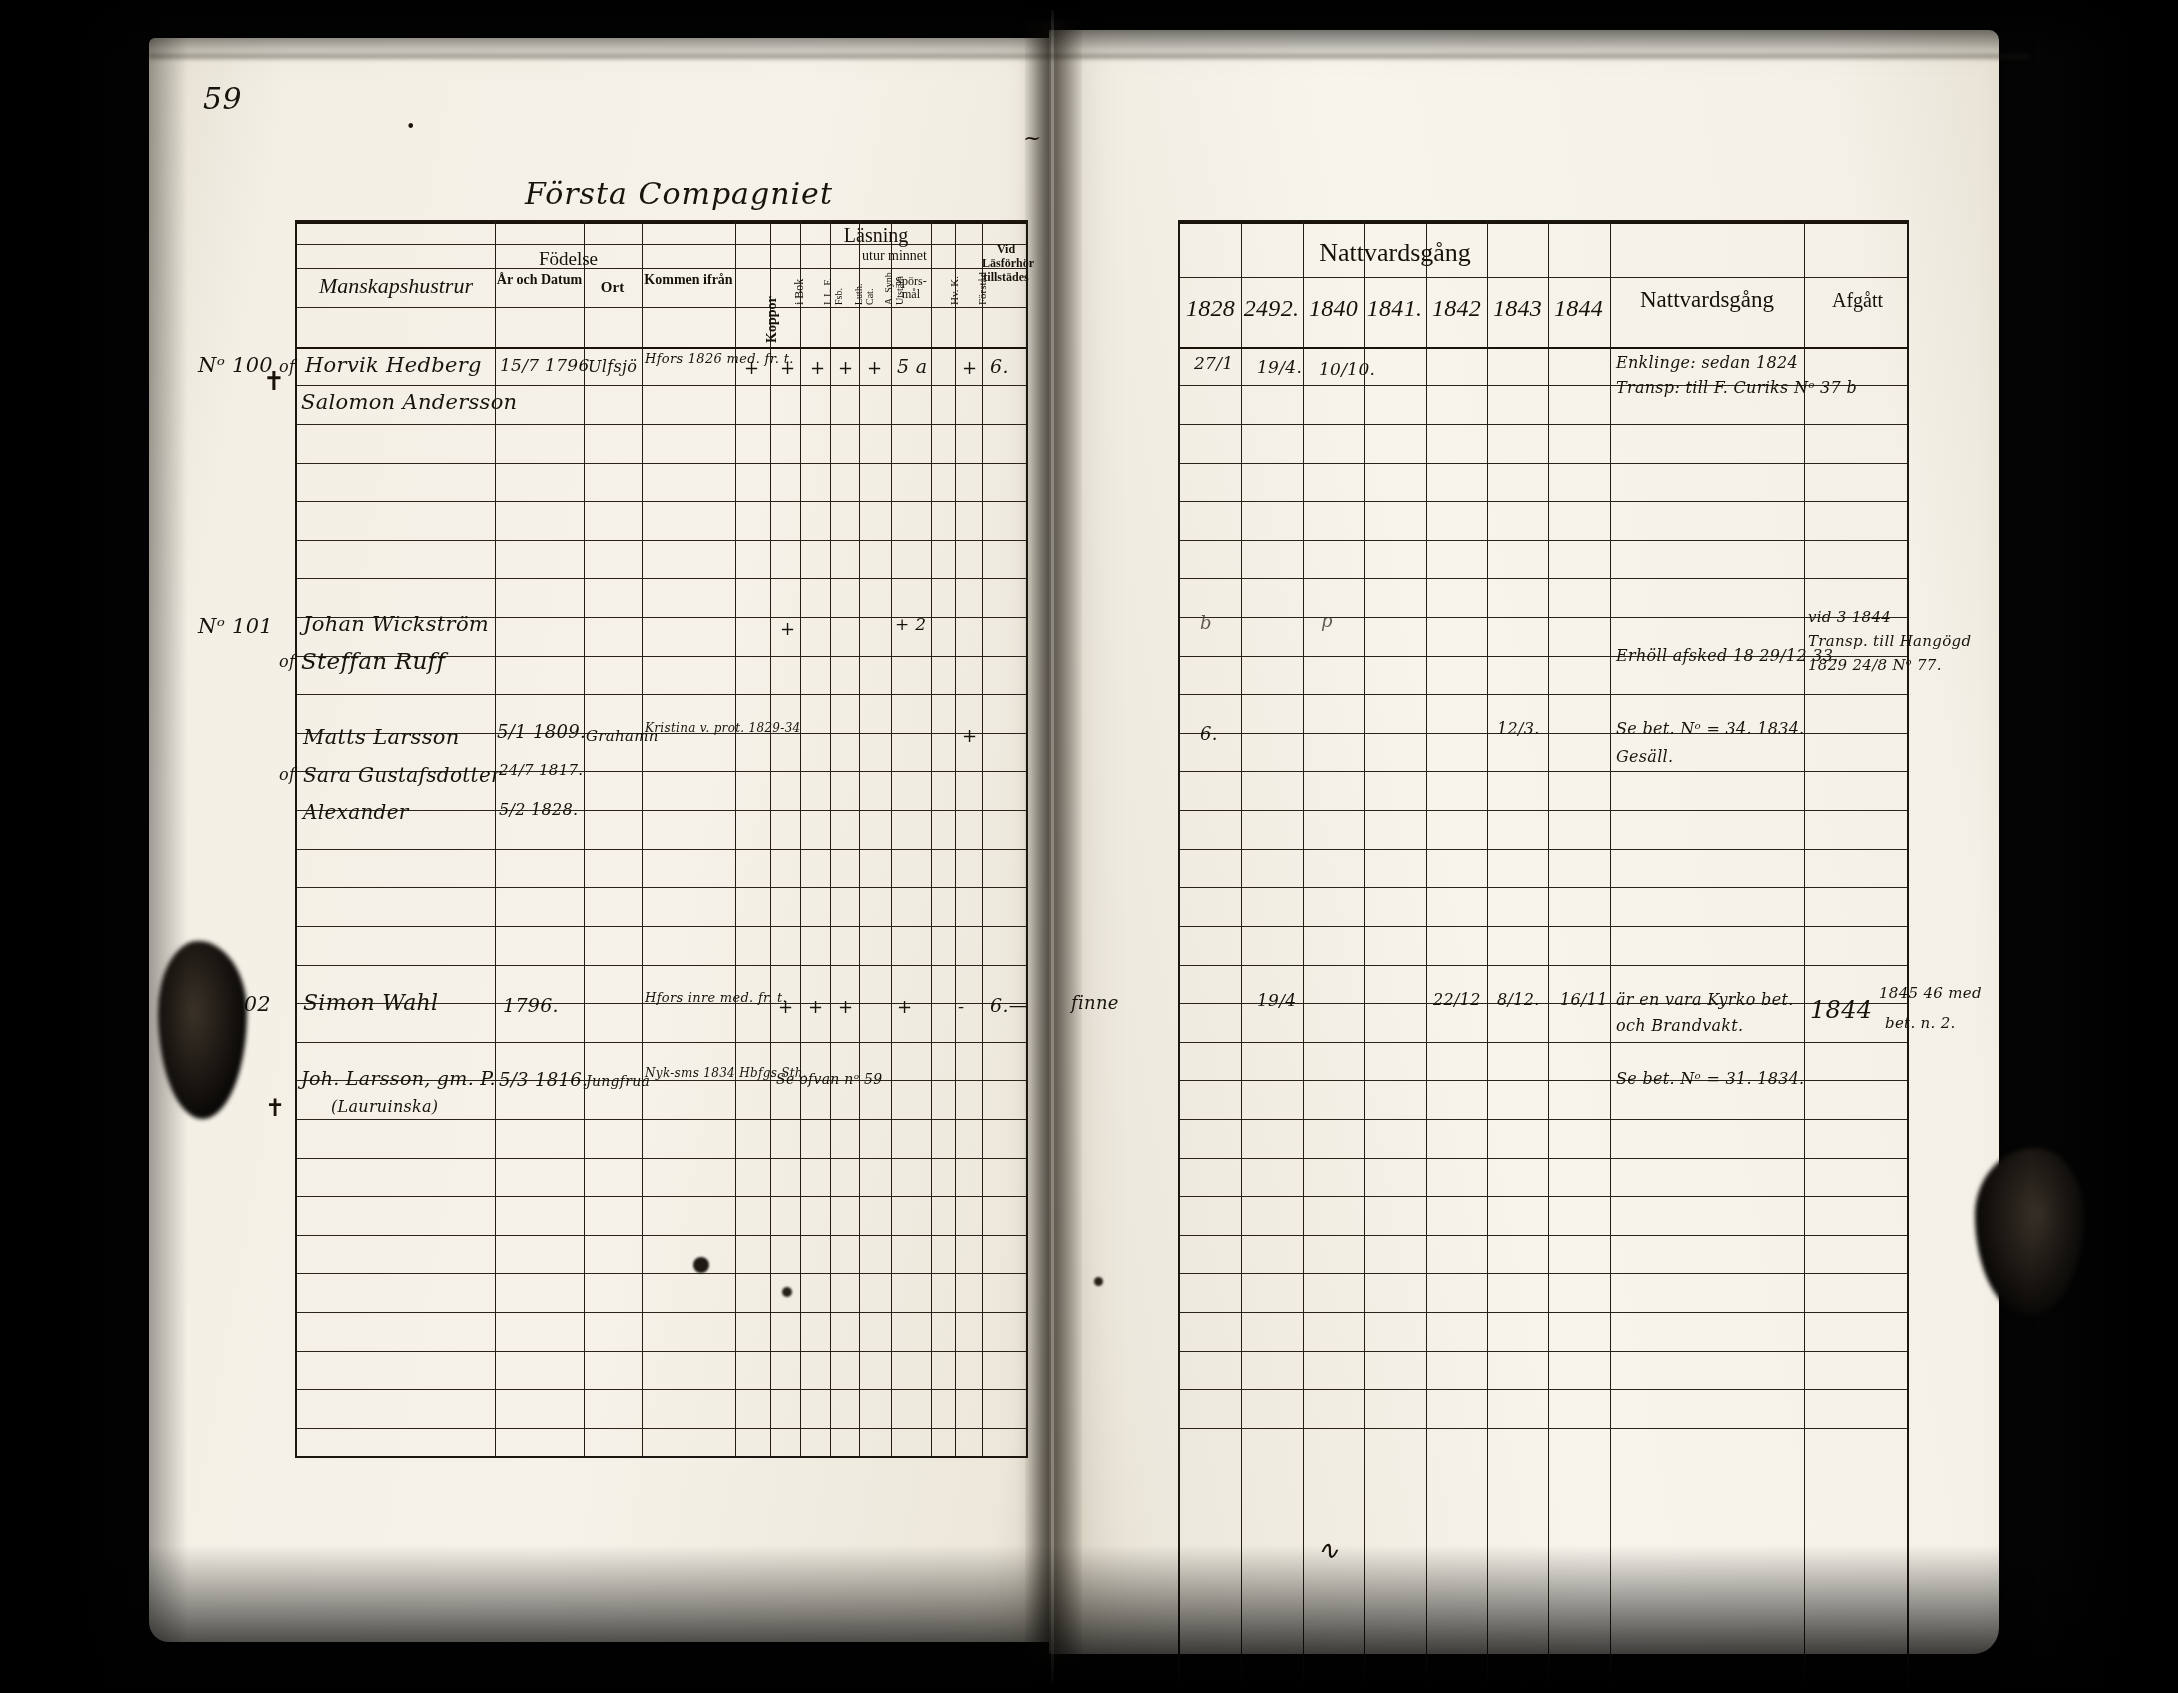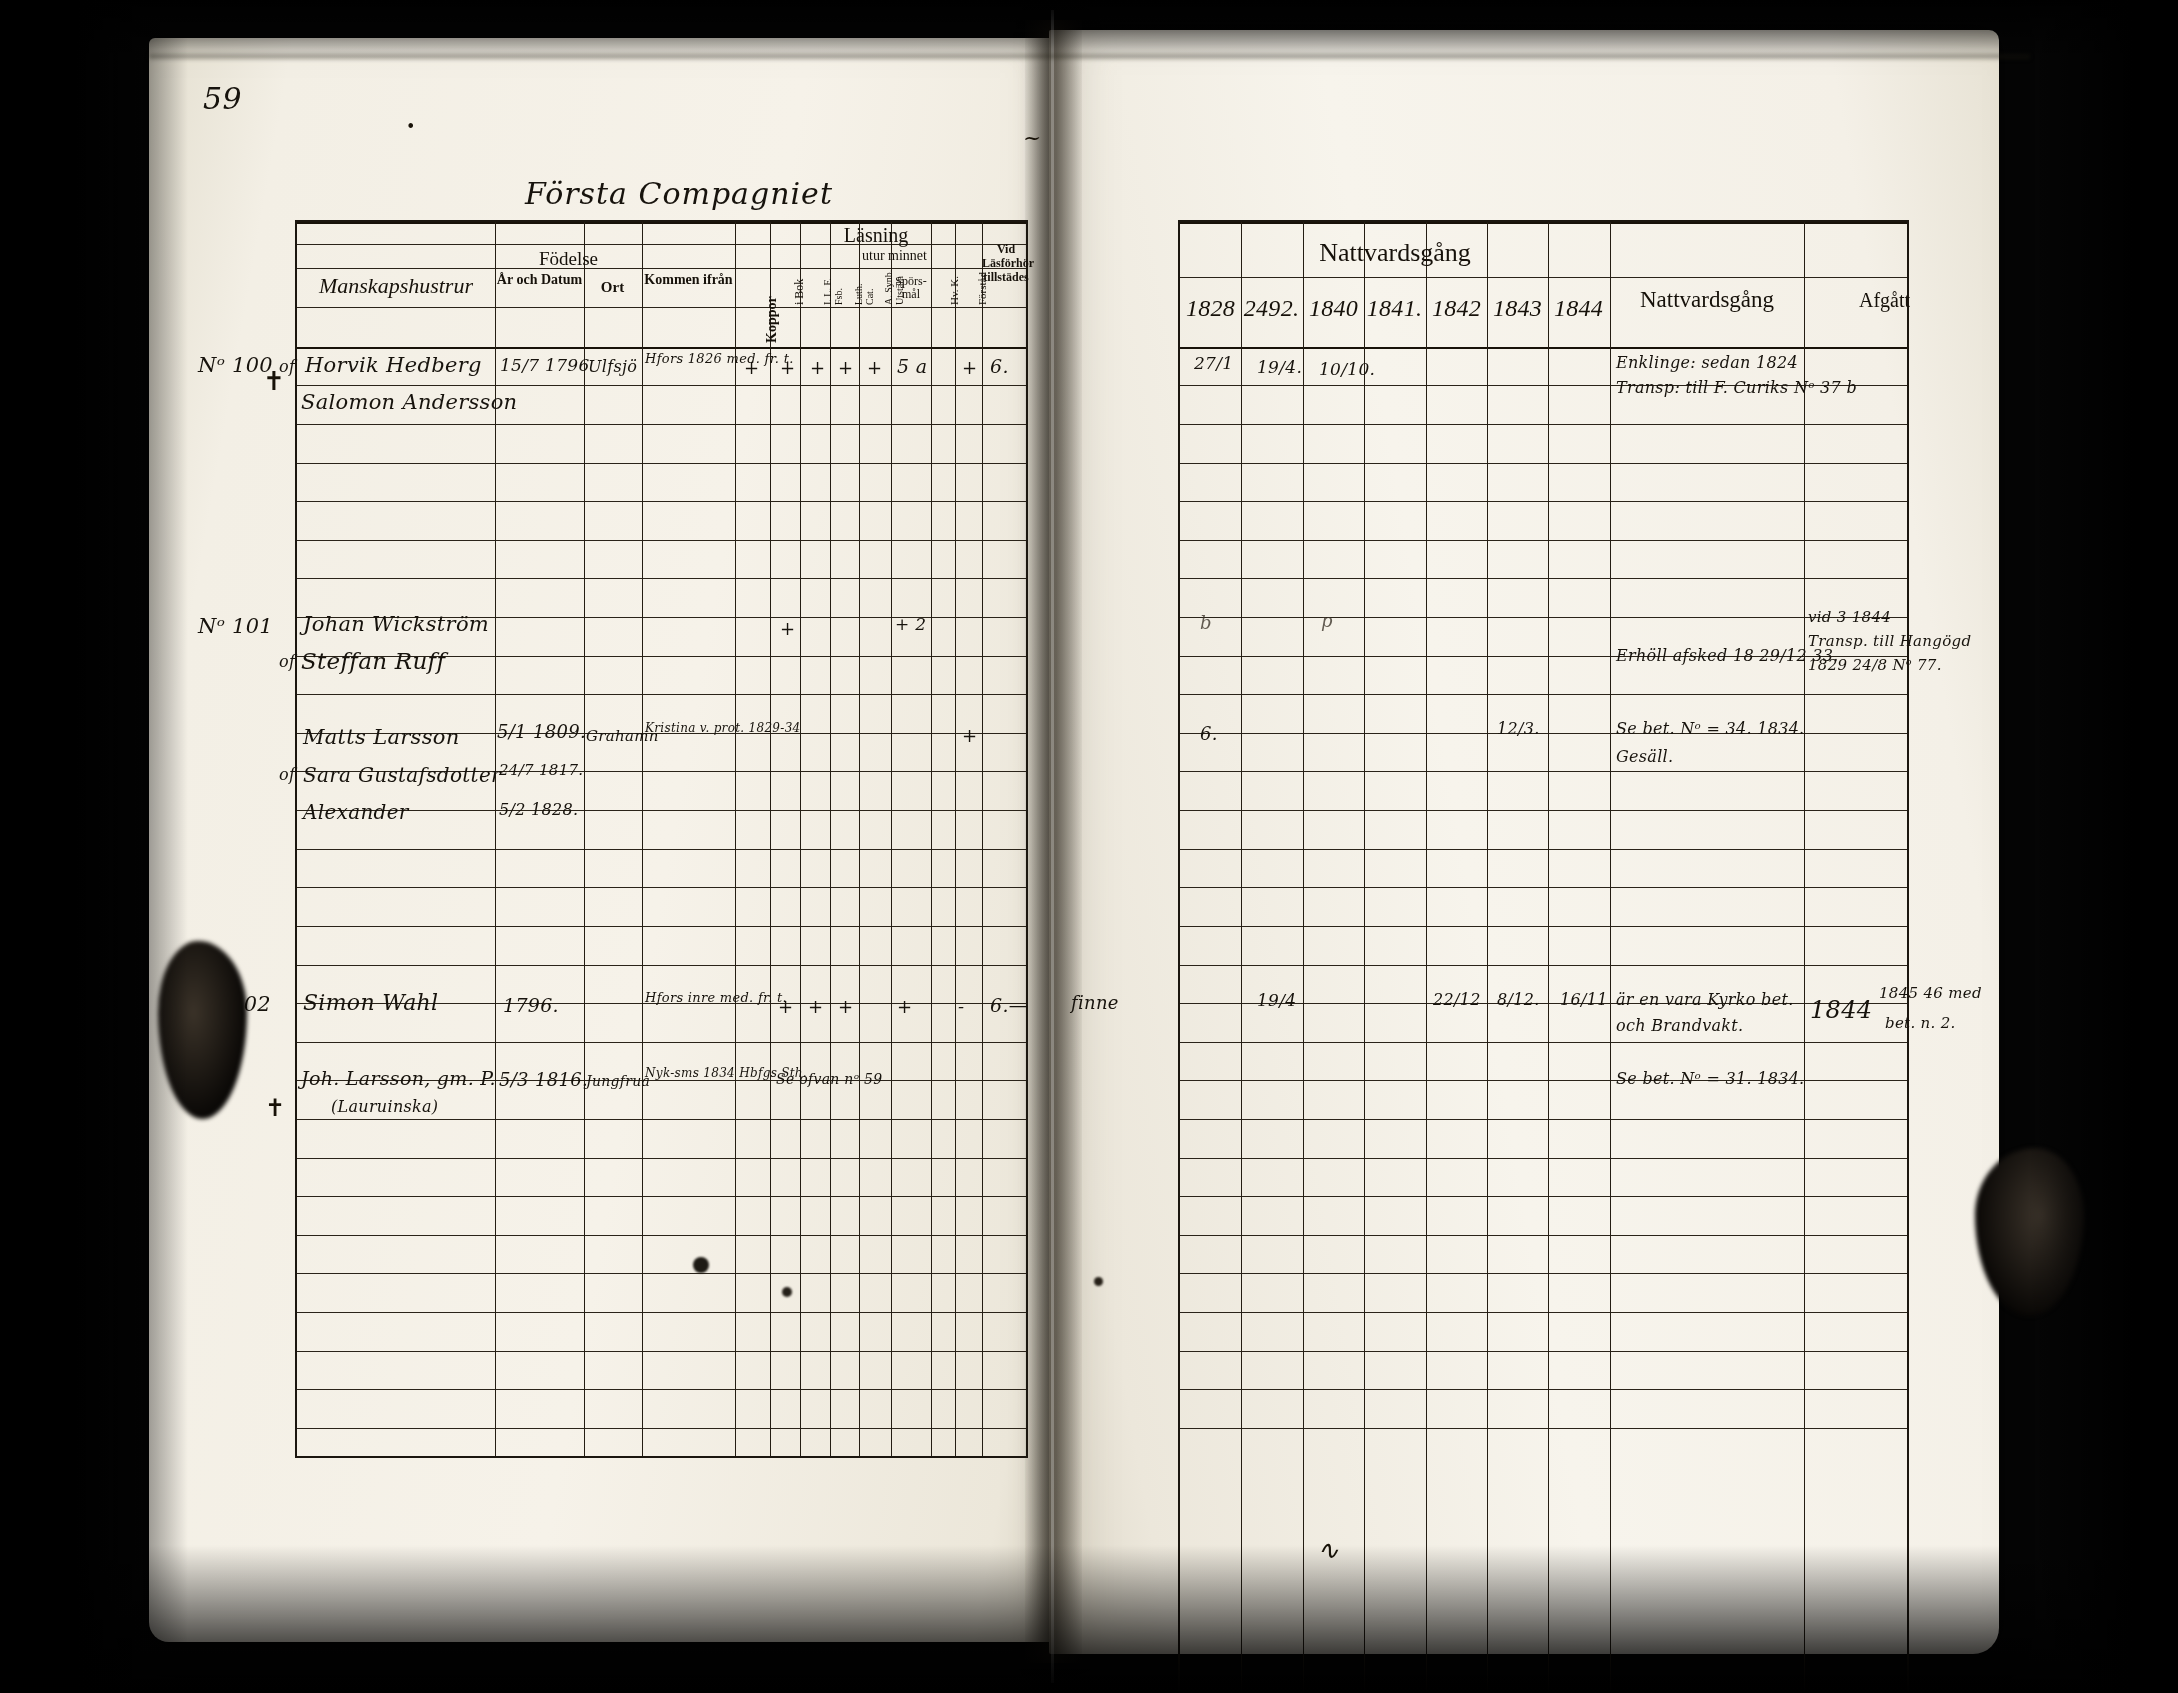--- a/index.html
+++ b/index.html
@@ -244,21 +244,21 @@
     <div class="hdr-txt pr" style="left:0;top:16px;width:430px;font-size:26px;">Nattvardsgång</div>
     <div class="hdr-txt hw" style="left:0;top:73px;width:61px;font-size:24px;">1828</div>
     <div class="hdr-txt hw" style="left:61px;top:73px;width:61px;font-size:24px;">2492.</div>
     <div class="hdr-txt hw" style="left:123px;top:73px;width:61px;font-size:24px;">1840</div>
     <div class="hdr-txt hw" style="left:184px;top:73px;width:61px;font-size:24px;">1841.</div>
     <div class="hdr-txt hw" style="left:246px;top:73px;width:61px;font-size:24px;">1842</div>
     <div class="hdr-txt hw" style="left:307px;top:73px;width:61px;font-size:24px;">1843</div>
     <div class="hdr-txt hw" style="left:368px;top:73px;width:61px;font-size:24px;">1844</div>
 
     <div class="hdr-txt pr" style="left:430px;top:65px;width:194px;font-size:23px;">Nattvardsgång</div>
-    <div class="hdr-txt pr" style="left:624px;top:67px;width:107px;font-size:20px;padding-left:27px;">Afgått</div>
+    <div class="hdr-txt pr" style="left:624px;top:67px;width:107px;font-size:20px;">Afgått</div>
 
     <div class="cell hw" style="left:14px;top:131px;font-size:17px;">27/1</div>
     <div class="cell hw" style="left:77px;top:135px;font-size:17px;">19/4.</div>
     <div class="cell hw" style="left:139px;top:137px;font-size:17px;">10/10.</div>
     <div class="cell hw" style="left:436px;top:131px;font-size:16px;">Enklinge: sedan 1824</div>
     <div class="cell hw" style="left:436px;top:156px;font-size:16px;">Transp: till F. Curiks Nᵒ 37 b</div>
 
     <div class="cell hw hw-faint" style="left:20px;top:390px;font-size:18px;">b</div>
     <div class="cell hw hw-faint" style="left:141px;top:388px;font-size:18px;">p</div>
     <div class="cell hw" style="left:436px;top:424px;font-size:16px;">Erhöll afsked 18 29/12 33.</div>

